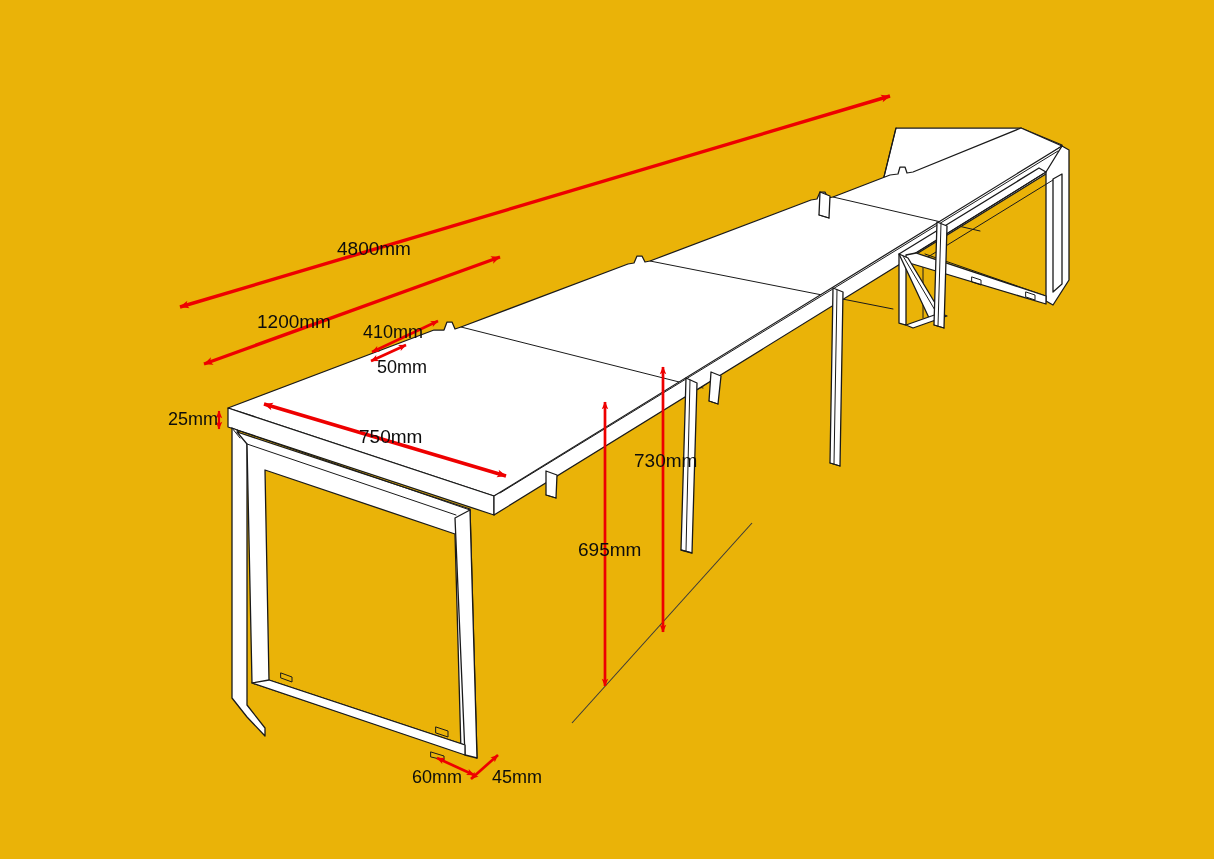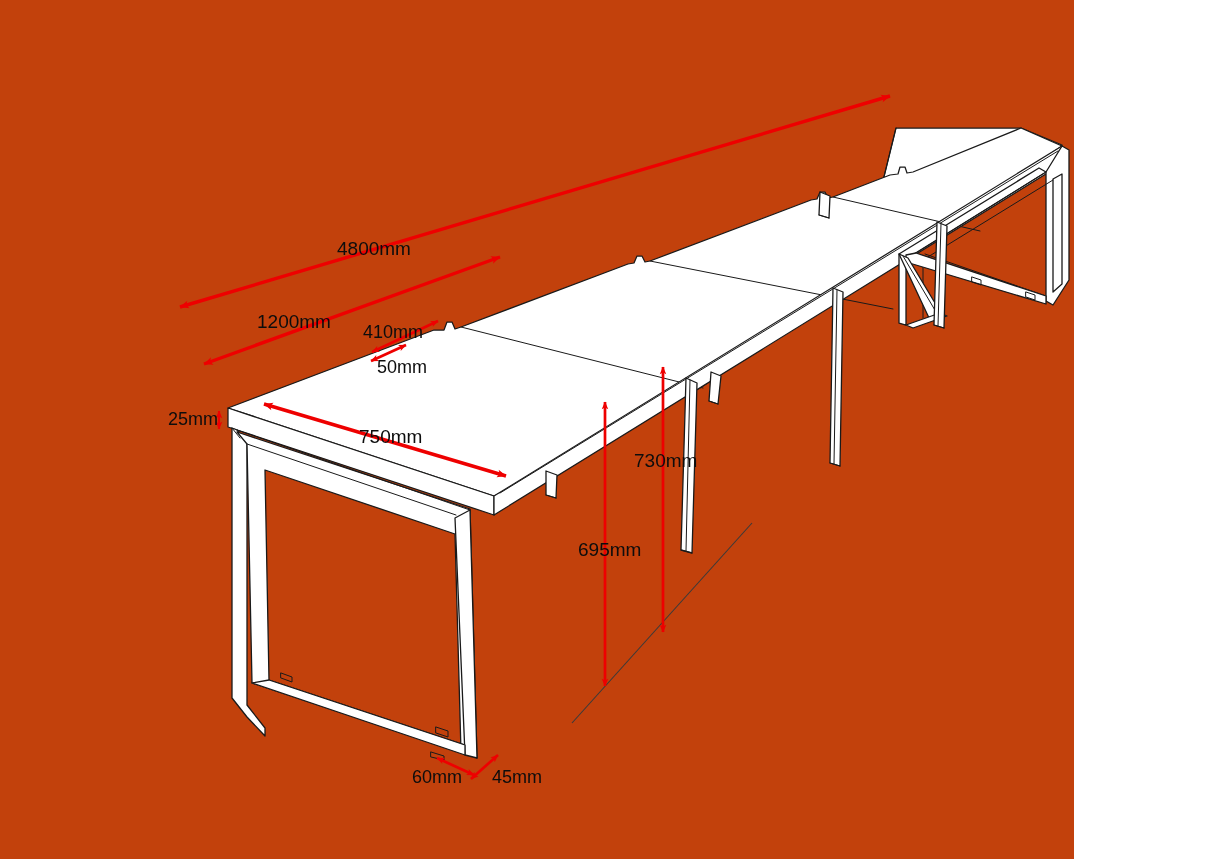--- a/index.html
+++ b/index.html
@@ -10,23 +10,23 @@
   }
   body {
     width: 1214px;
     height: 859px;
     font-family: "Liberation Sans", sans-serif;
     overflow: hidden;
     position: relative;
   }
   #drawing-root {
     position: relative;
-    width: 1074px;
+    width: 1214px;
     height: 859px;
-    background: #c2410c;
+    background: #eab308;
     text-decoration: underline;
   }
   svg#drawing {
     display: block;
     width: 1214px;
     height: 859px;
   }
   .dim-label {
     font-family: "Liberation Sans", sans-serif;
     font-size: 19px;

